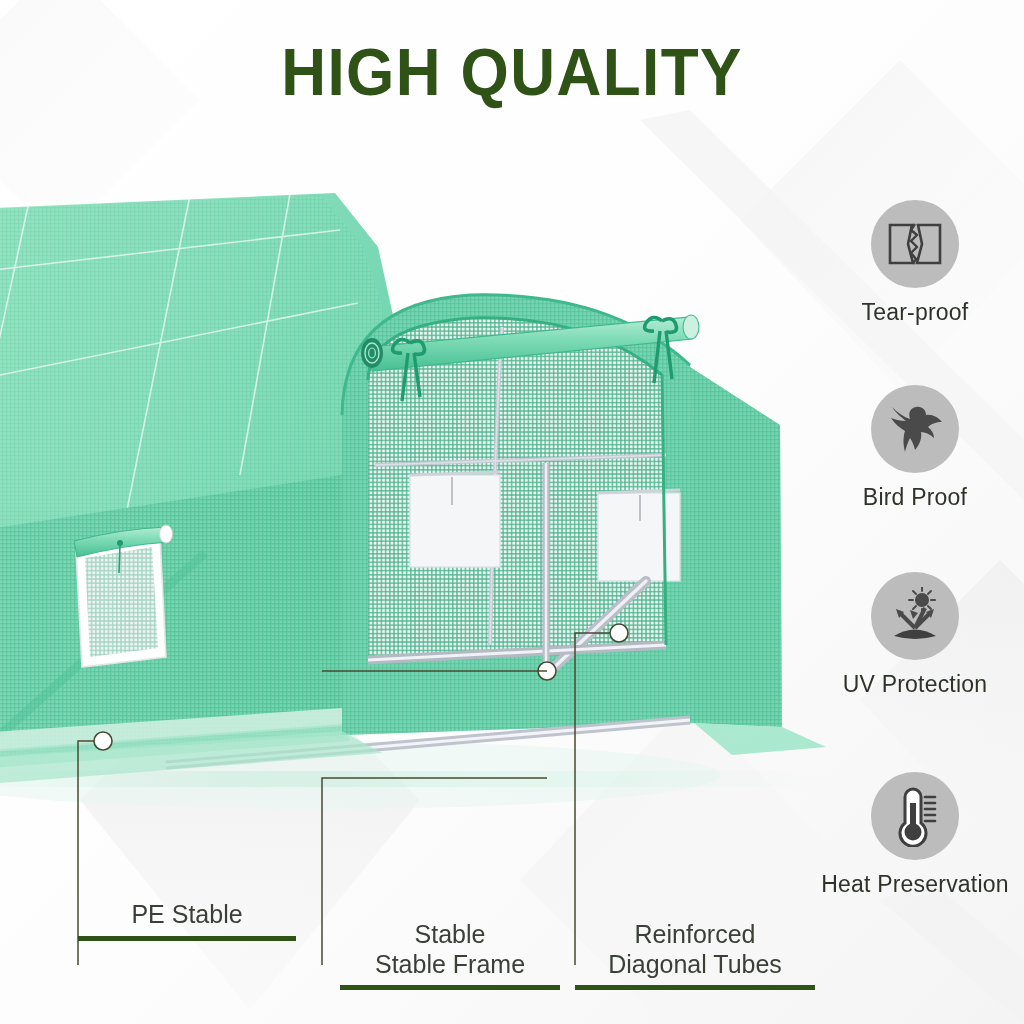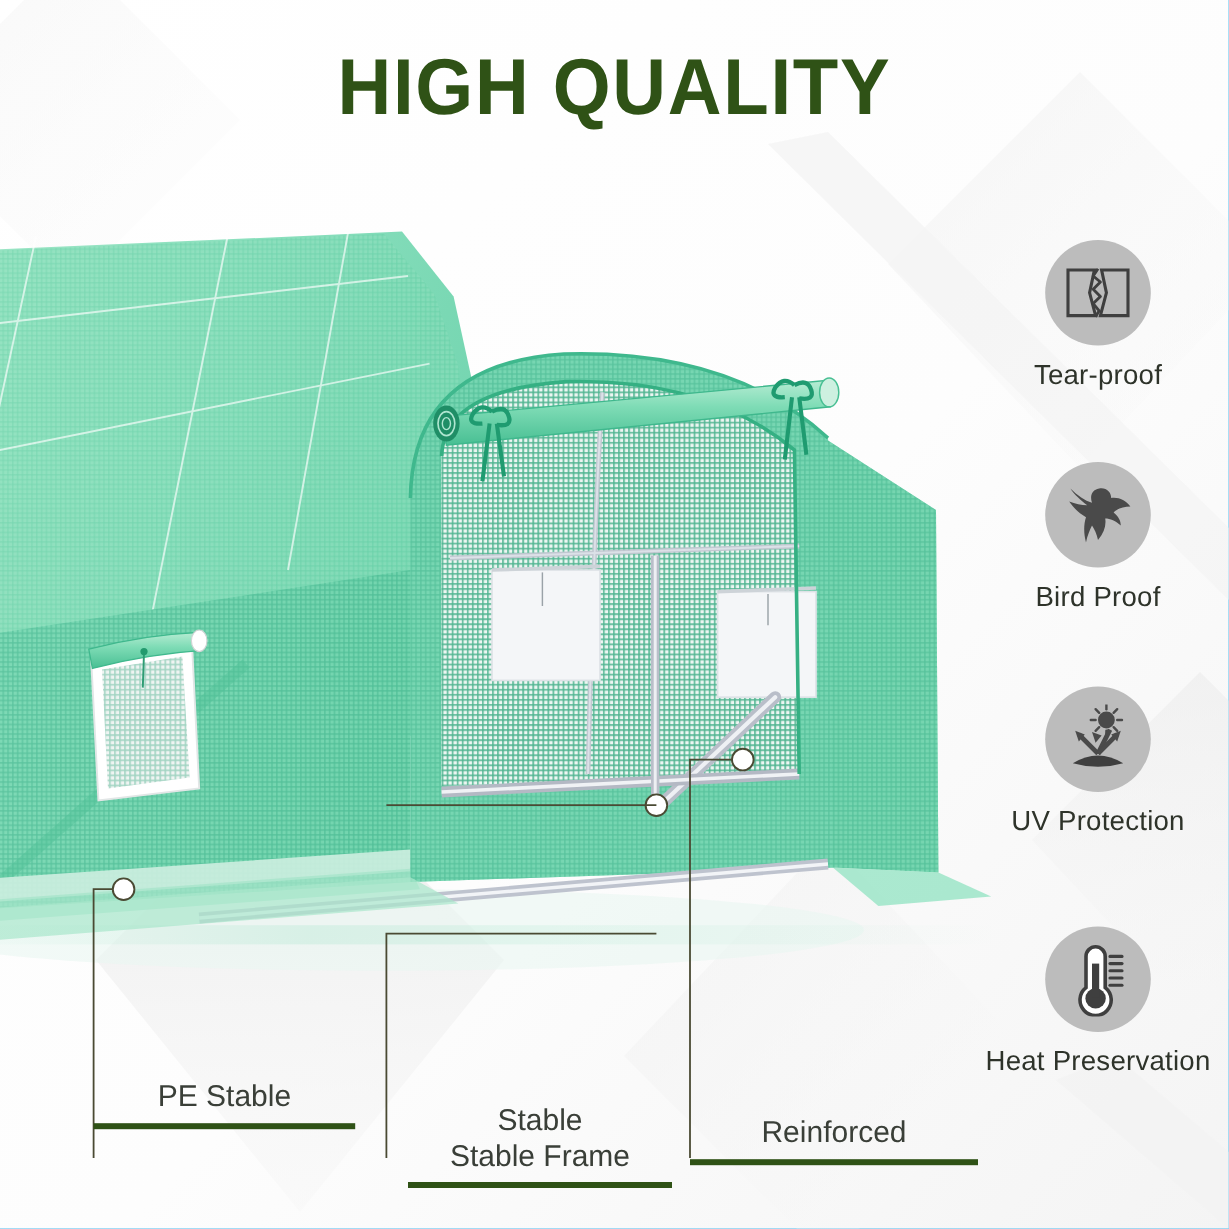--- a/index.html
+++ b/index.html
@@ -296,22 +296,23 @@
     <div class="callout-text">PE Stable</div>
     <div class="callout-rule"></div>
   </div>
 
   <div class="callout-box" style="left:340px; top:920px; width:220px;">
     <div class="callout-text">Stable</div>
     <div class="callout-text">Stable Frame</div>
     <div class="callout-rule"></div>
   </div>
 
-  <div class="callout-box" style="left:575px; top:920px; width:240px;margin-top:10px;">
+  <div class="callout-box" style="left:575px; top:920px; width:240px;">
     <div class="callout-text">Reinforced</div>
+    <div class="callout-text">Diagonal Tubes</div>
     <div class="callout-rule"></div>
   </div>
 
   <div class="feature" style="left:800px; top:200px;">
     <div class="feat-circle">
       <svg width="58" height="50" viewBox="0 0 58 50">
         <g fill="none" stroke="#3f3f3f" stroke-width="2.6">
           <path d="M4 6 H26 L22 25 L27 44 H4 Z"></path>
           <path d="M54 6 H32 L36 25 L31 44 H54 Z"></path>
         </g>

